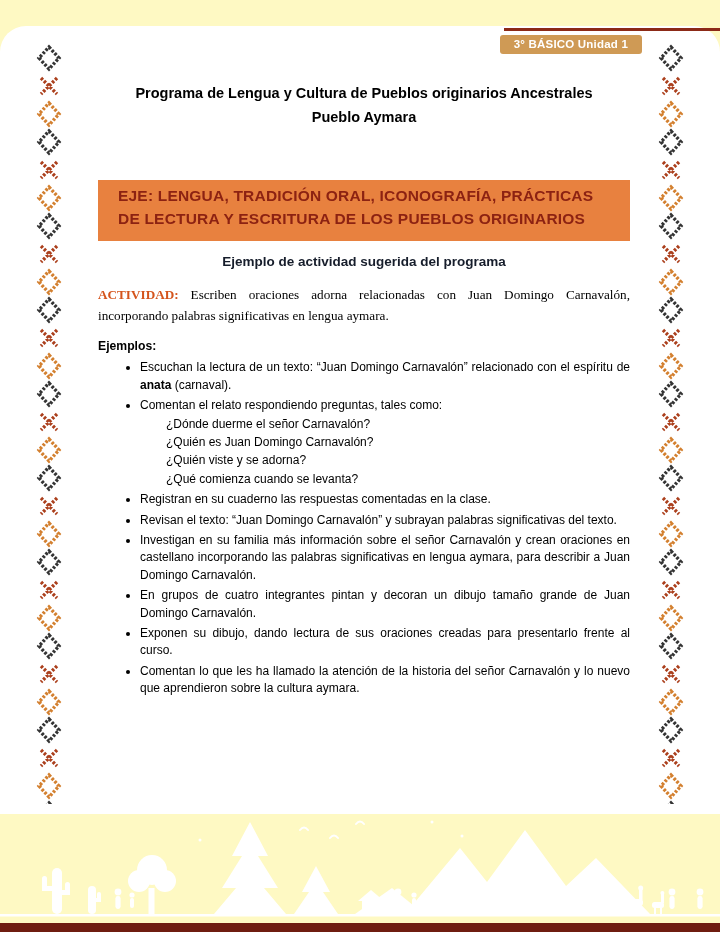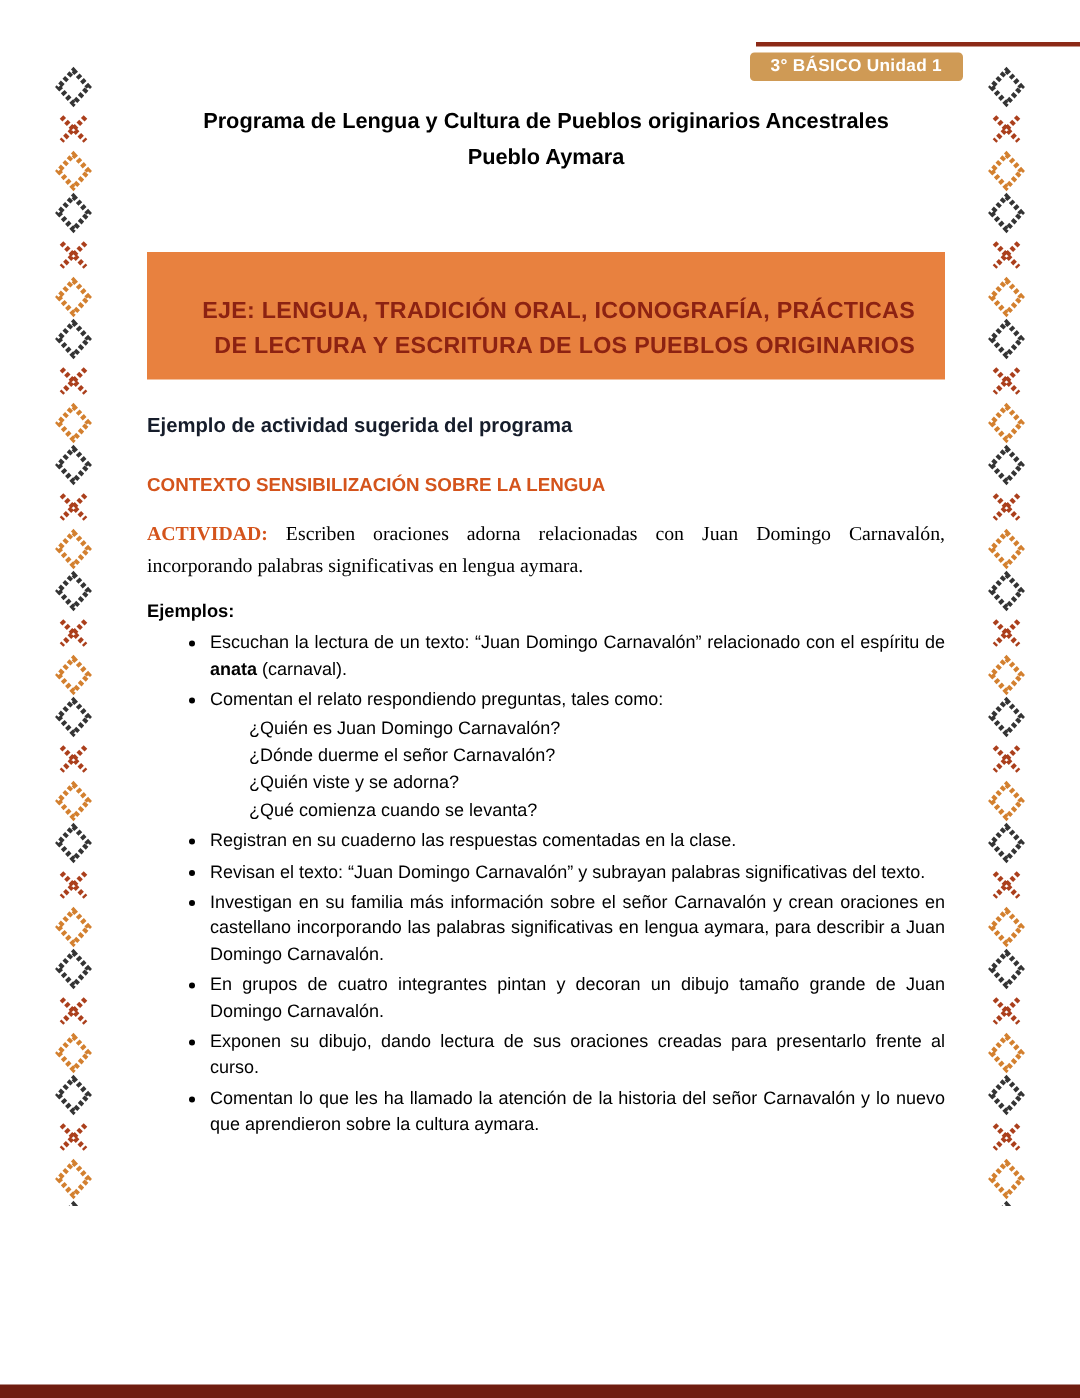--- a/index.html
+++ b/index.html
@@ -2,21 +2,21 @@
 <html><head>
 <meta charset="utf-8">
 <style>
   * { box-sizing: border-box; }
   html, body { margin: 0; padding: 0; }
   body { background: #8a8a8a; }
   .screen {
     position: relative;
     width: 720px; height: 932px;
     margin: 0 auto;
-    background: #ffffff;
+    background: #fef9c3;
     overflow: hidden;
     font-family: "Liberation Sans", sans-serif;
   }
   .page {
     position: absolute; left: 0; right: 0; top: 26px; bottom: 118px;
     background: #ffffff;
     border-radius: 26px 26px 0 0;
     z-index: 1;
   }
   .badge-line {
@@ -34,34 +34,34 @@
     position: absolute; top: 44px; bottom: 128px; width: 26px; z-index: 3;
   }
   .ornament.left { left: 36px; }
   .ornament.right { right: 36px; }
   .page-inner {
     position: relative; height: 100%;
     padding: 44px 90px 0 98px;
   }
   .doc-title {
     text-align: center; font-weight: bold; font-size: 14.5px;
-    line-height: 1.65; color: #000000;
+    line-height: 1.65; color: #000000; margin-top: 12px;
   }
   .banner {
     margin-top: 50px;
     background: #e8813f;
-    padding: 28px 20px 11px 20px;
-    text-align: right;
+    padding: 4px 20px 11px 20px;
+    text-align: left;
   }
   .banner .line {
     display: block; font-weight: bold; font-size: 15.5px;
     color: #8c2212; line-height: 1.5; letter-spacing: 0.2px;
   }
   .subtitle {
-    margin-top: 23px; text-align: left; font-weight: bold;
+    margin-top: 13px; text-align: center; font-weight: bold;
     font-size: 13.5px; color: #161d2b;
   }
   .context-heading {
     margin-top: 25px; color: #d4541c; font-weight: bold; font-size: 12.5px;
   }
   .activity {
     margin-top: 16px;
     font-family: "Liberation Serif", serif;
     font-size: 13.2px; line-height: 1.55;
     text-align: justify; color: #000000;
@@ -131,36 +131,35 @@
         <div>Pueblo Aymara</div>
       </div>
 
       <div class="banner">
         <span class="line">EJE: LENGUA, TRADICIÓN ORAL, ICONOGRAFÍA, PRÁCTICAS</span>
         <span class="line">DE LECTURA Y ESCRITURA DE LOS PUEBLOS ORIGINARIOS</span>
       </div>
 
       <div class="subtitle">Ejemplo de actividad sugerida del programa</div>
 
-      <div class="context-heading">CONTEXTO SENSIBILIZACIÓN SOBRE LA LENGUA</div>
 
       <p class="activity">
         <span class="activity-label">ACTIVIDAD:</span>
         <span>Escriben oraciones adorna relacionadas con Juan Domingo Carnavalón, incorporando palabras significativas en lengua aymara.</span>
       </p>
 
       <div class="examples-heading">Ejemplos:</div>
 
       <ul class="examples">
         <li><span>Escuchan la lectura de un texto: “Juan Domingo Carnavalón” relacionado con el espíritu de </span><b class="kw">anata</b><span> (carnaval).</span></li>
         <li>
           <span>Comentan el relato respondiendo preguntas, tales como:</span>
           <div class="subqs">
+            <div>¿Dónde duerme el señor Carnavalón?</div>
             <div>¿Quién es Juan Domingo Carnavalón?</div>
-            <div>¿Dónde duerme el señor Carnavalón?</div>
             <div>¿Quién viste y se adorna?</div>
             <div>¿Qué comienza cuando se levanta?</div>
           </div>
         </li>
         <li>Registran en su cuaderno las respuestas comentadas en la clase.</li>
         <li>Revisan el texto: “Juan Domingo Carnavalón” y subrayan palabras significativas del texto.</li>
         <li>Investigan en su familia más información sobre el señor Carnavalón y crean oraciones en castellano incorporando las palabras significativas en lengua aymara, para describir a Juan Domingo Carnavalón.</li>
         <li>En grupos de cuatro integrantes pintan y decoran un dibujo tamaño grande de Juan Domingo Carnavalón.</li>
         <li>Exponen su dibujo, dando lectura de sus oraciones creadas para presentarlo frente al curso.</li>
         <li>Comentan lo que les ha llamado la atención de la historia del señor Carnavalón y lo nuevo que aprendieron sobre la cultura aymara.</li>

